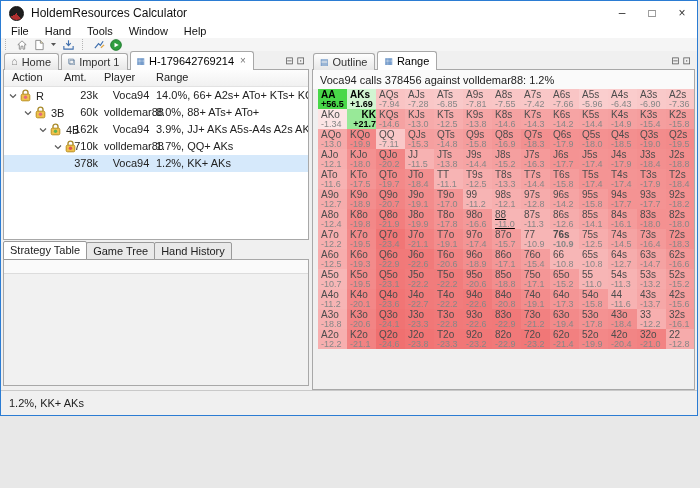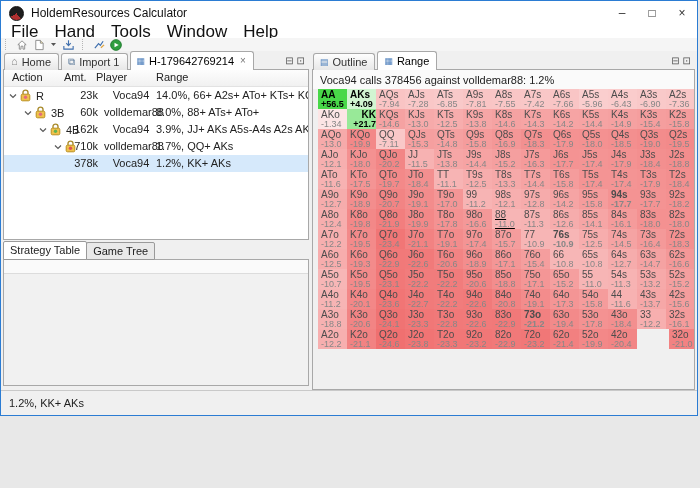--- a/index.html
+++ b/index.html
@@ -10,21 +10,21 @@
   .titlebar{height:24px;background:#fff;display:flex;align-items:center;flex:none;}
   .logo{width:13px;height:13px;border-radius:50%;margin:0 7px 0 8px;flex:none;
     background:conic-gradient(from 140deg,#b03030 0 100deg,#1d1d1d 100deg 360deg);
     border:1px solid #111;}
   .title{font-size:12px;color:#111;}
   .wincontrols{margin-left:auto;display:flex;height:100%;}
   .winbtn{width:30px;display:flex;align-items:center;justify-content:center;
     font-size:12px;color:#333;cursor:default;}
   
   .menubar{height:13px;background:#fff;display:flex;align-items:center;padding-left:2px;flex:none;}
-  .menuitem{font-size:17px;color:#111;padding:0 8px;line-height:13px;}
+  .menuitem{font-size:11px;color:#111;padding:0 8px;line-height:13px;}
   .toolbar{height:13px;background:#f5f5f5;display:flex;align-items:center;flex:none;
     padding-left:2px;gap:5px;}
   .tbsep{width:3px;height:11px;border-left:1px dotted #b5b5b5;margin:0 2px;}
   .tbbtn{display:flex;align-items:center;justify-content:center;height:13px;}
   
   .main{flex:1;display:flex;gap:3px;padding:0 2px;min-height:0;}
   .leftcol{width:306px;flex:none;display:flex;flex-direction:column;}
   .rightcol{flex:1;display:flex;flex-direction:column;min-width:0;}
   .tabrow{height:19px;display:flex;align-items:flex-end;flex:none;position:relative;
     z-index:2;margin-bottom:-1px;padding-left:1px;}
@@ -158,21 +158,21 @@
           </div>
           <div class="viewbtns">
             <span class="viewbtn">⊟</span>
             <span class="viewbtn">⊡</span>
           </div>
         </div>
       <div class="treebody">
         <div class="theader" id="treeheader">
             <div class="thcell" style="left: 8px;">Action</div>
             <div class="thcell" style="left: 60px;">Amt.</div>
-            <div class="thcell" style="left: 92px;">Player</div>
+            <div class="thcell" style="left: 100px;">Player</div>
             <div class="thcell" style="left: 152px;">Range</div>
           </div>
         <div id="treerows">
             <div class="trow">
               <div class="c-action" style="padding-left: 5px;">
                 <span class="chev">
                   <svg width="8" height="8" viewBox="0 0 8 8">
                     <path d="M1 2.5 L4 5.5 L7 2.5" fill="none" stroke="#5a5a5a" stroke-width="1.2"></path>
                   </svg>
                 </span>
@@ -252,20 +252,21 @@
               <div class="c-action" style="padding-left: 65px;"></div>
               <div class="c-amt">378k</div>
               <div class="c-player">Voca94</div>
               <div class="c-range">1.2%, KK+ AKs</div>
             </div>
           </div>
       </div>
       <div class="bottomtabs" id="bottomtabs">
           <div class="btab active">Strategy Table</div>
           <div class="btab">Game Tree</div>
+          <div class="btab">Hand History</div>
         </div>
       <div class="lowerpanel">
         <div class="lowerstrip"></div>
       </div>
     </div>
 
     <div class="rightcol">
       <div class="tabrow" id="righttabs">
           <div class="tab">
             <span class="tabicon"><span style="color:#4f81bd;font-size:9px">▤</span></span>
@@ -283,21 +284,21 @@
       <div class="rightbody">
         <div class="rheader">Voca94 calls 378456 against volldemar88: 1.2%</div>
         <div class="grid" id="rangegrid">
             <div class="grow">
               <div class="cell pos" style="background: rgb(72, 216, 72);">
                 <div class="h">AA</div>
                 <div class="v">+56.5</div>
               </div>
               <div class="cell pos" style="background: rgb(210, 245, 210);">
                 <div class="h">AKs</div>
-                <div class="v">+4.09</div>
+                <div class="v">+1.69</div>
               </div>
               <div class="cell" style="background: rgb(249, 196, 196);">
                 <div class="h">AQs</div>
                 <div class="v">-7.94</div>
               </div>
               <div class="cell" style="background: rgb(249, 199, 199);">
                 <div class="h">AJs</div>
                 <div class="v">-7.28</div>
               </div>
               <div class="cell" style="background: rgb(249, 201, 201);">
@@ -587,21 +588,21 @@
                 <div class="v">-12.8</div>
               </div>
               <div class="cell" style="background: rgb(246, 164, 164);">
                 <div class="h">96s</div>
                 <div class="v">-14.2</div>
               </div>
               <div class="cell" style="background: rgb(245, 156, 156);">
                 <div class="h">95s</div>
                 <div class="v">-15.8</div>
               </div>
-              <div class="cell" style="background: rgb(244, 147, 147); font-weight: bold;">
+              <div class="cell" style="background: rgb(244, 147, 147);">
                 <div class="h">94s</div>
                 <div class="v">-17.7</div>
               </div>
               <div class="cell" style="background: rgb(244, 147, 147);">
                 <div class="h">93s</div>
                 <div class="v">-17.7</div>
               </div>
               <div class="cell" style="background: rgb(244, 144, 144);">
                 <div class="h">92s</div>
                 <div class="v">-18.2</div>
@@ -899,21 +900,21 @@
                 <div class="v">-22.8</div>
               </div>
               <div class="cell" style="background: rgb(241, 122, 122);">
                 <div class="h">93o</div>
                 <div class="v">-22.6</div>
               </div>
               <div class="cell" style="background: rgb(241, 121, 121);">
                 <div class="h">83o</div>
                 <div class="v">-22.9</div>
               </div>
-              <div class="cell" style="background: rgb(242, 129, 129); font-weight: bold;">
+              <div class="cell" style="background: rgb(242, 129, 129);">
                 <div class="h">73o</div>
                 <div class="v">-21.2</div>
               </div>
               <div class="cell" style="background: rgb(243, 138, 138);">
                 <div class="h">63o</div>
                 <div class="v">-19.4</div>
               </div>
               <div class="cell" style="background: rgb(244, 146, 146);">
                 <div class="h">53o</div>
                 <div class="v">-17.8</div>
@@ -969,21 +970,21 @@
                 <div class="v">-21.4</div>
               </div>
               <div class="cell" style="background: rgb(243, 136, 136);">
                 <div class="h">52o</div>
                 <div class="v">-19.9</div>
               </div>
               <div class="cell" style="background: rgb(242, 133, 133);">
                 <div class="h">42o</div>
                 <div class="v">-20.4</div>
               </div>
-              <div class="cell" style="background: rgb(242, 130, 130); margin-left: 32px;">
+              <div class="cell" style="background: rgb(242, 130, 130);">
                 <div class="h">32o</div>
                 <div class="v">-21.0</div>
               </div>
               <div class="cell" style="background: rgb(246, 171, 171);">
                 <div class="h">22</div>
                 <div class="v">-12.8</div>
               </div>
             </div>
           </div>
       </div>

